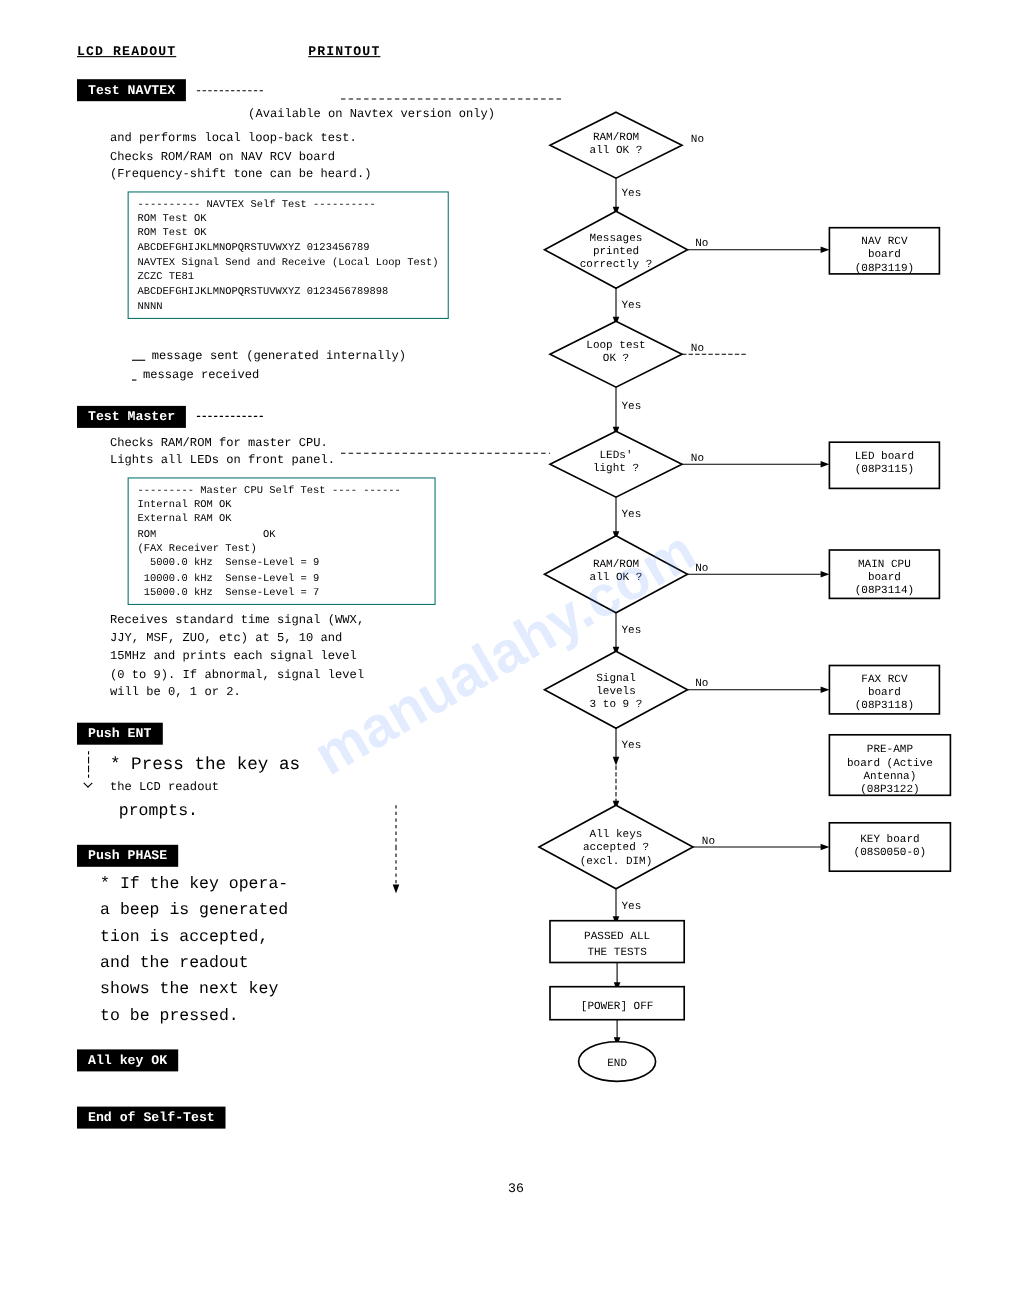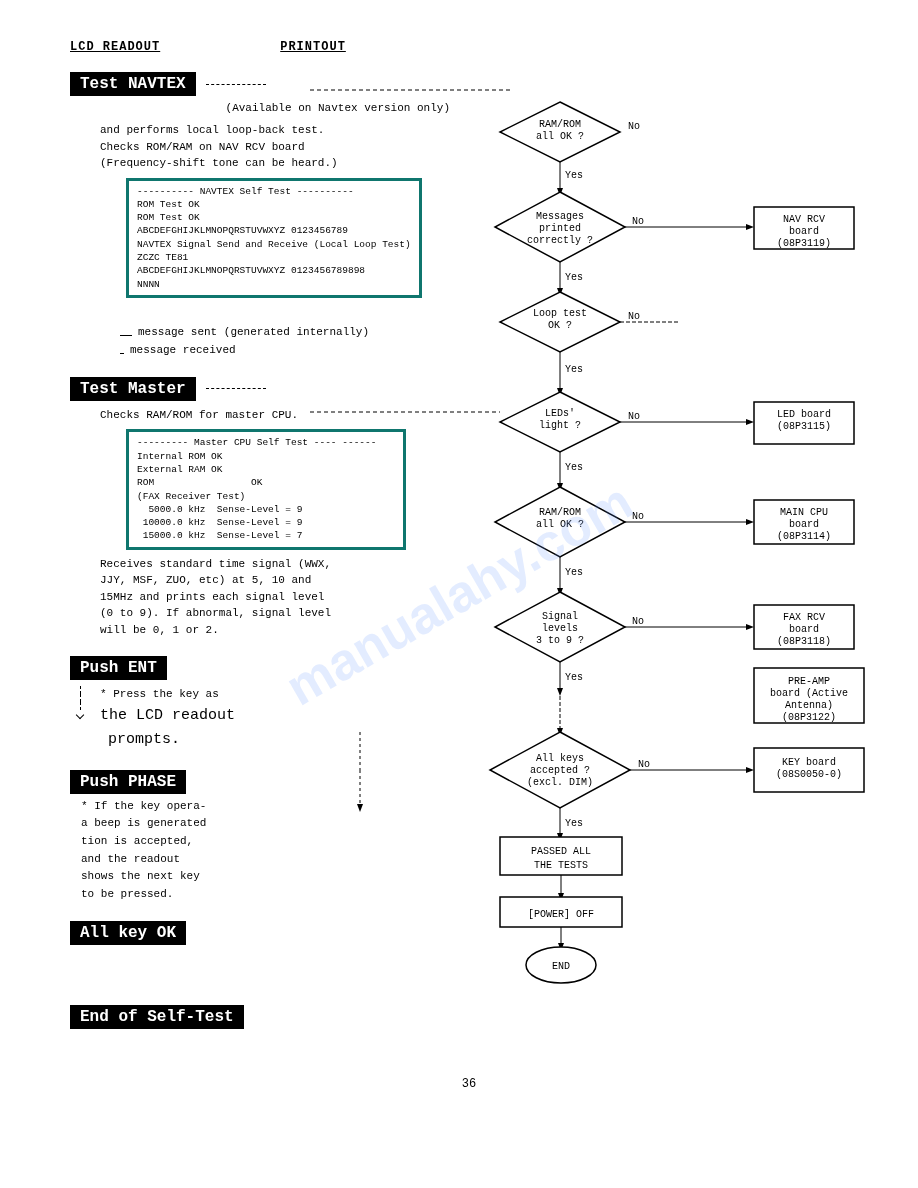--- a/index.html
+++ b/index.html
@@ -29,21 +29,21 @@
       font-size: 12px;
       font-weight: bold;
       text-decoration: underline;
       letter-spacing: 1px;
     }
     
     .badge {
       display: inline-block;
       background: #000;
       color: #fff;
-      font-size: 16px;
+      font-size: 12px;
       font-weight: bold;
       padding: 3px 10px;
       font-family: 'Courier New', Courier, monospace;
     }
     .badge-row {
       display: flex;
       align-items: center;
       margin-bottom: 6px;
     }
     .dashed-line {
@@ -57,25 +57,25 @@
       position: relative;
     }
     .section-content {
       margin-left: 30px;
       margin-top: 6px;
       font-size: 11px;
       line-height: 1.5;
     }
     
     .term-box {
-      border: 3px solid #0f766e;
+      border: 1px solid #0f766e;
       padding: 4px 8px;
       font-size: 9.5px;
       line-height: 1.4;
-      margin: 6px 0 6px 26px;
+      margin: 6px 0 6px 16px;
       background: #fff;
       font-family: 'Courier New', Courier, monospace;
       white-space: pre;
       display: inline-block;
       min-width: 280px;
     }
 
     
     .left-content {
       width: 380px;
@@ -167,20 +167,21 @@
         </div>
       </div>
 
       <div class="section" style="margin-top:12px;">
         <div class="badge-row">
           <span class="badge">Test Master</span>
           <div class="dashed-line" style="width:60px; flex:none;"></div>
         </div>
         <div class="section-content">
           <div>Checks RAM/ROM for master CPU.</div>
+          <div>Lights all LEDs  on front panel.</div>
           <div class="term-box">--------- Master CPU Self Test ---- ------
 Internal ROM OK
 External RAM OK
 ROM                 OK
 (FAX Receiver Test)
   5000.0 kHz  Sense-Level = 9
  10000.0 kHz  Sense-Level = 9
  15000.0 kHz  Sense-Level = 7</div>
           <div>Receives standard time signal (WWX,</div>
           <div>JJY, MSF, ZUO, etc) at 5, 10 and</div>
@@ -196,49 +197,49 @@
         </div>
 
         <div style="display:flex; margin-top:4px;">
           <div style="display:flex; flex-direction:column; align-items:center; width:20px; margin-top:0;">
             <div style="width:1px; height:8px; border-left:1px dashed #000;"></div>
             <div style="width:1px; height:8px; border-left:1px dashed #000;"></div>
             <div style="width:1px; height:8px; border-left:1px dashed #000;"></div>
             <div style="width:6px; height:6px; border-bottom:1.5px solid #000; border-right:1.5px solid #000; transform:rotate(45deg); margin:2px 0;"></div>
           </div>
           <div style="flex:1;">
-            <div style="font-size:11px; line-height:1.6; margin-left:10px;">* Press the key as</div>
-            <div style="font-size:15px; line-height:1.6; margin-left:10px;">  the LCD readout</div>
+            <div style="font-size:16px; line-height:1.6; margin-left:10px;">* Press the key as</div>
+            <div style="font-size:11px; line-height:1.6; margin-left:10px;">  the LCD readout</div>
             <div style="font-size:15px; line-height:1.6; margin-left:18px;">  prompts.</div>
           </div>
         </div>
       </div>
 
       <div class="section" style="margin-top:10px;">
         <div style="display:flex; align-items:center; gap:8px;">
           <span class="badge">Push  PHASE</span>
         </div>
 
-        <div style="font-size:11px; line-height:1.6; margin-top:4px; margin-left:11px;">
+        <div style="font-size:15px; line-height:1.6; margin-top:4px; margin-left:21px;">
           <div>* If the key opera-</div>
           <div>  a beep is generated</div>
           <div>  tion is accepted,</div>
           <div>  and the readout</div>
           <div>  shows the next key</div>
           <div>  to be pressed.</div>
         </div>
       </div>
 
       <div class="section" style="margin-top:10px;">
         <div class="badge-row">
           <span class="badge">All key OK</span>
         </div>
       </div>
 
-      <div class="section" style="margin-top:60px;">
+      <div class="section" style="margin-top:32px;">
         <div class="badge-row">
           <span class="badge">End of Self-Test</span>
         </div>
       </div>
     </div>
 
     <div style="position:absolute; left:340px; top:0; width:540px; height:1000px;">
       <svg width="540" height="1000" viewBox="0 0 540 1000" style="font-family:'Courier New',Courier,monospace; font-size:10px; overflow:visible;">
 
         <line x1="-100" y1="18" x2="100" y2="18" stroke="#000" stroke-width="1" stroke-dasharray="4,3"></line>

